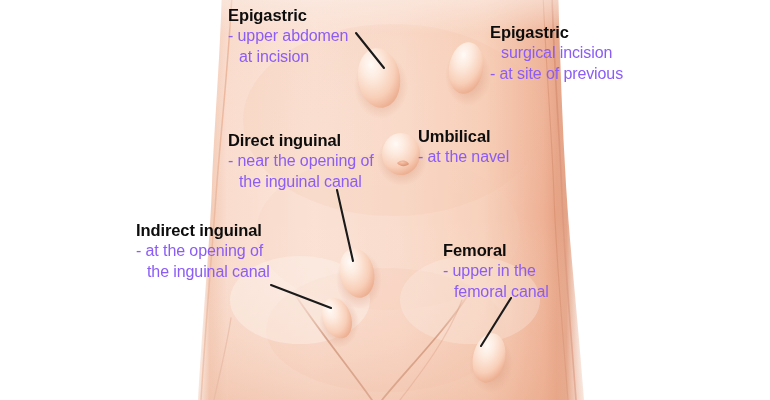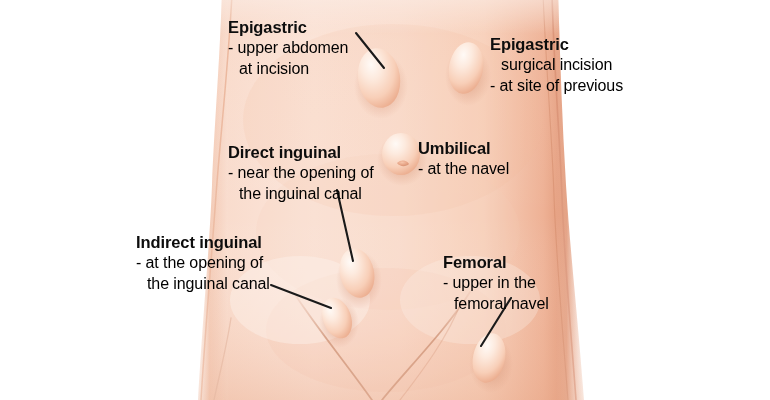--- a/index.html
+++ b/index.html
@@ -29,28 +29,27 @@
     color: #111111;
     white-space: nowrap;
     pointer-events: none;
   }
   .label .title {
     display: block;
     font-weight: bold;
     font-size: 16.5px;
     letter-spacing: -0.1px;
     color: #0d0d0d;
-    margin-top: 12px;
   }
   .label .line {
     display: block;
     font-weight: normal;
     font-size: 16px;
     letter-spacing: -0.1px;
-    color: #000000;
+    color: #8b5cf6;
   }
   .label .indent {
     padding-left: 11px;
   }
   #lbl-epigastric { left: 228px; top: 5px; }
   #lbl-incisional { left: 490px; top: 22px; }
   #lbl-direct     { left: 228px; top: 130px; }
   #lbl-umbilical  { left: 418px; top: 126px; }
   #lbl-indirect   { left: 136px; top: 220px; }
   #lbl-femoral    { left: 443px; top: 240px; }
@@ -227,16 +226,16 @@
 
   <div class="label" id="lbl-indirect">
     <span class="title">Indirect inguinal</span>
     <span class="line">- at the opening of</span>
     <span class="line indent">the inguinal canal</span>
   </div>
 
   <div class="label" id="lbl-femoral">
     <span class="title">Femoral</span>
     <span class="line">- upper in the</span>
-    <span class="line indent">femoral navel</span>
+    <span class="line indent">femoral canal</span>
   </div>
 
 </div>
 
 </body></html>

